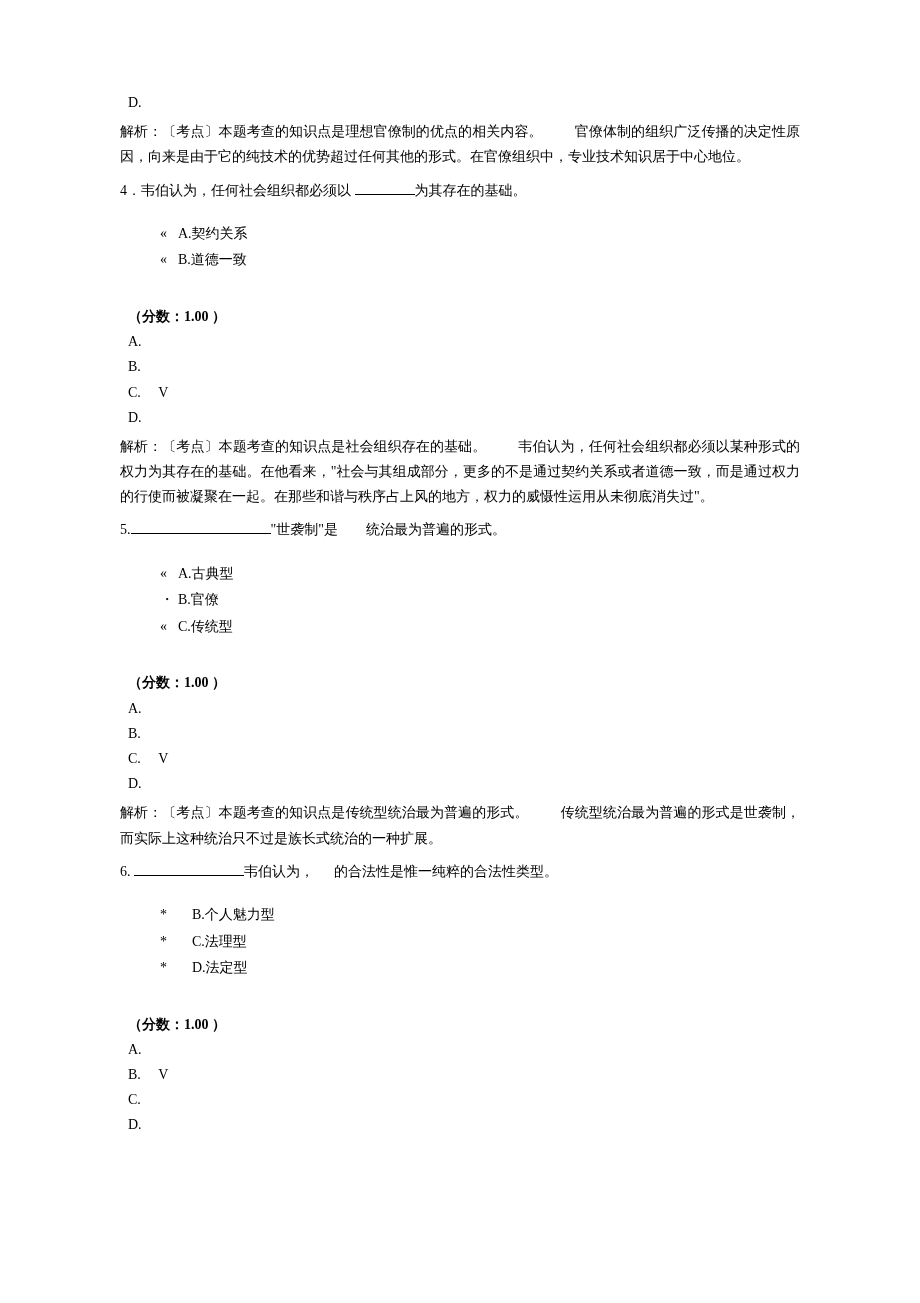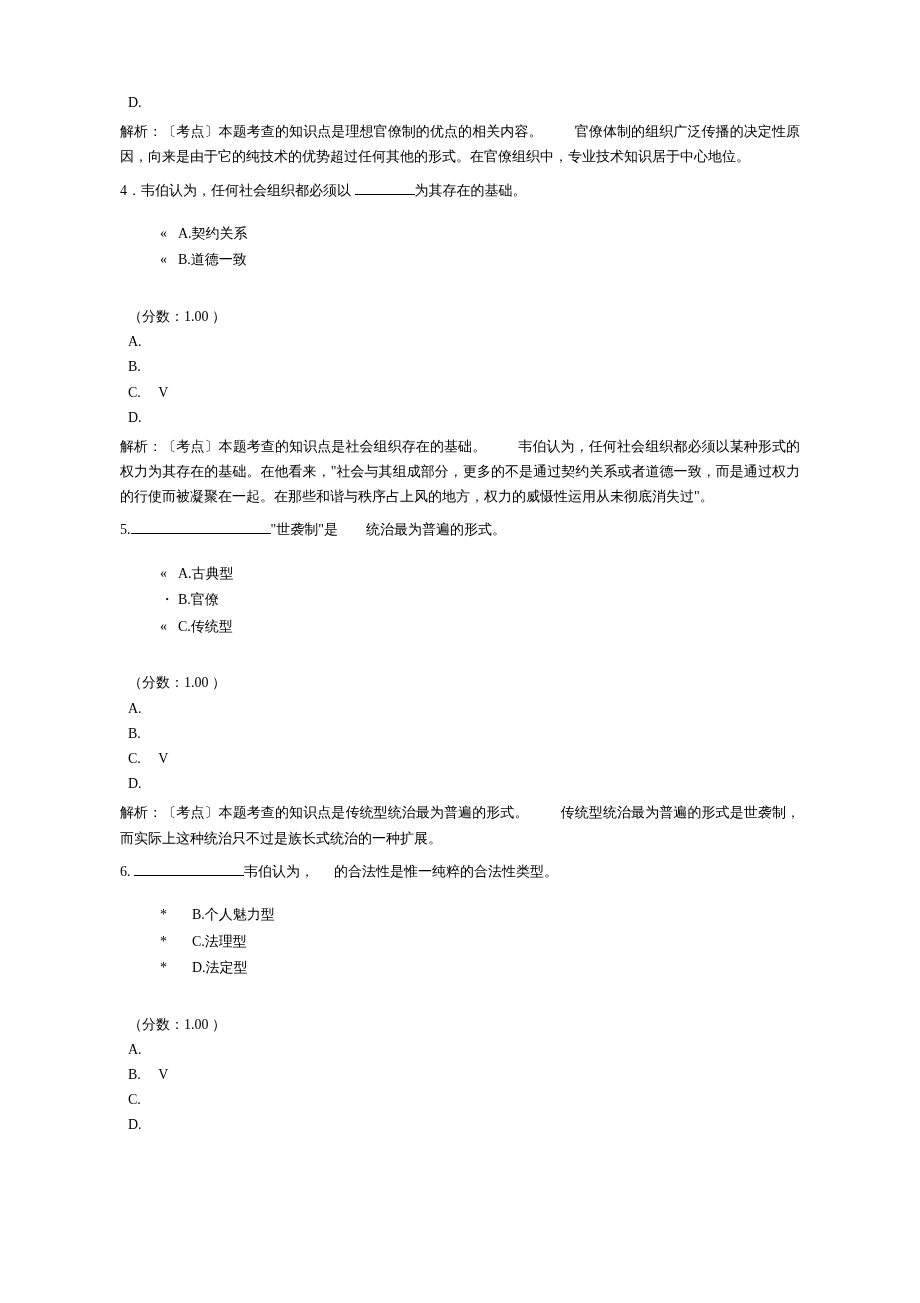--- a/index.html
+++ b/index.html
@@ -22,20 +22,21 @@
     }
     .options-block {
       padding-left: 40px;
       margin: 18px 0 30px 0;
     }
     .option-row {
       line-height: 1.9;
     }
     .score-line {
       padding-left: 8px;
+      font-weight: bold;
     }
     .answer-block {
       padding-left: 8px;
       margin-bottom: 4px;
     }
     .blank {
       display: inline-block;
       border-bottom: 1px solid #000;
       min-width: 60px;
       height: 14px;

